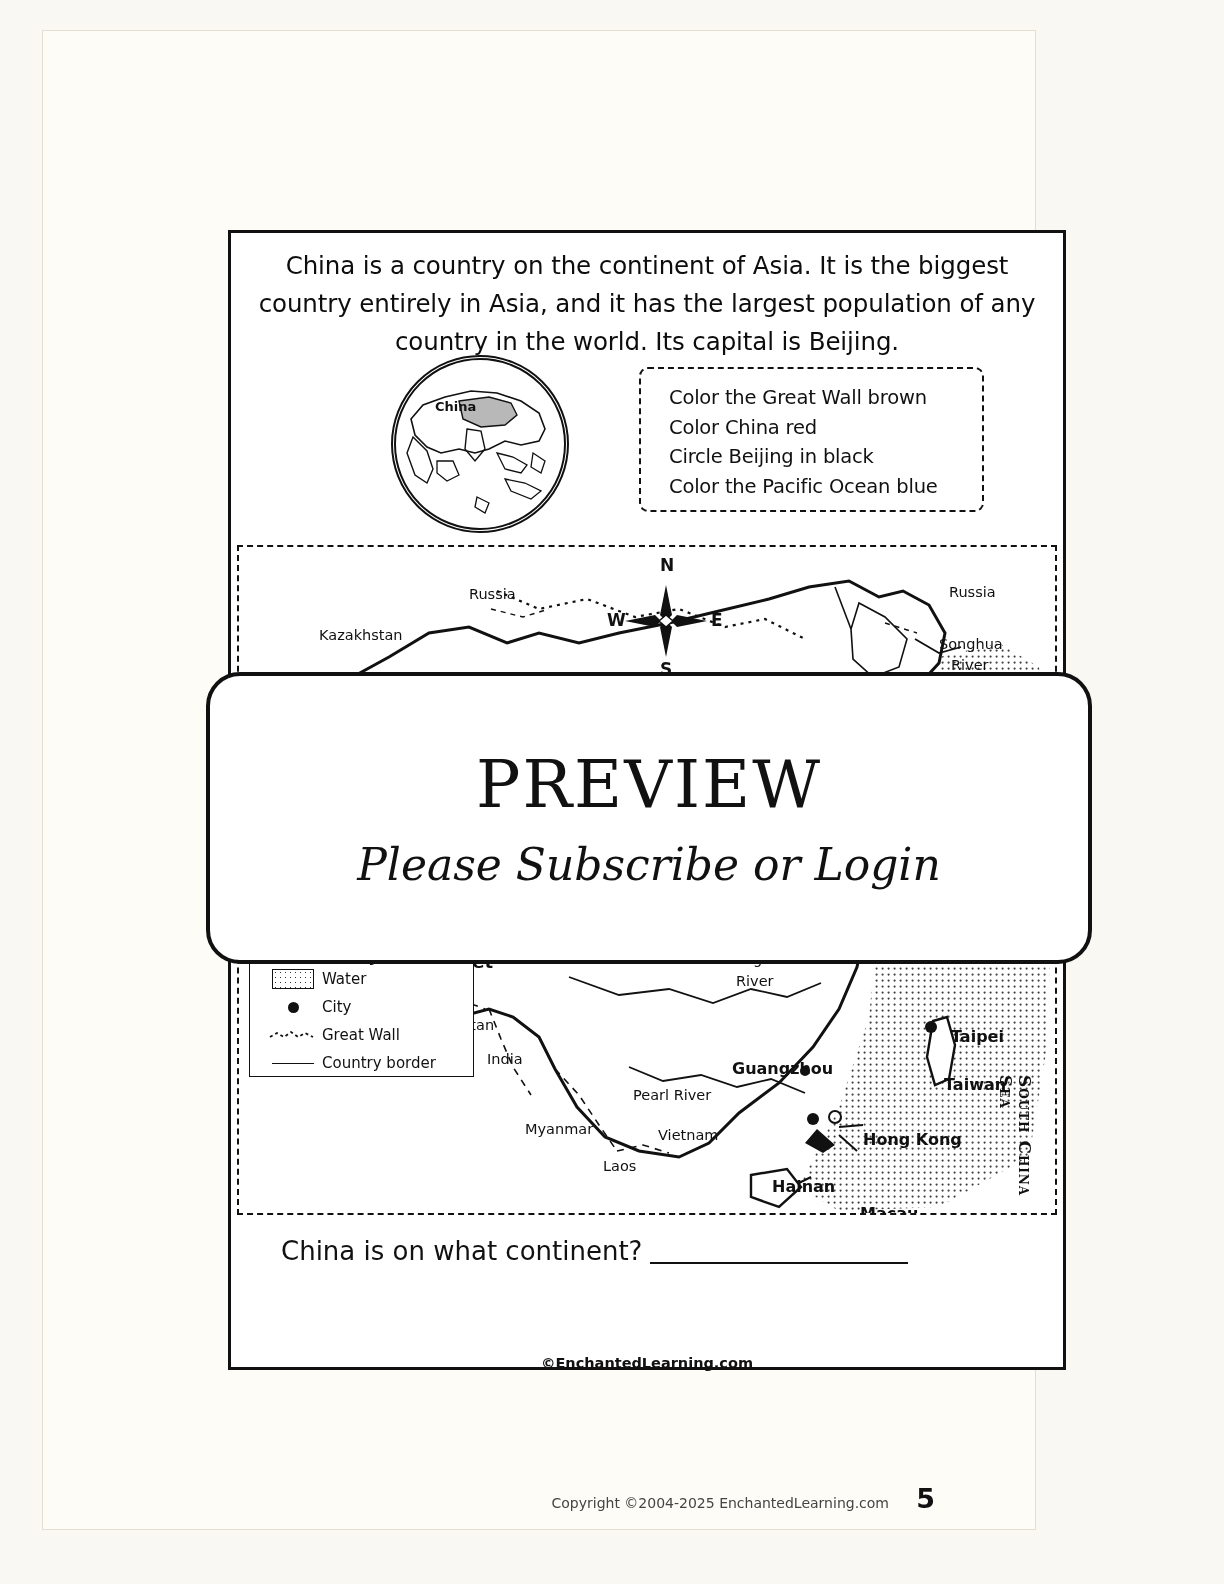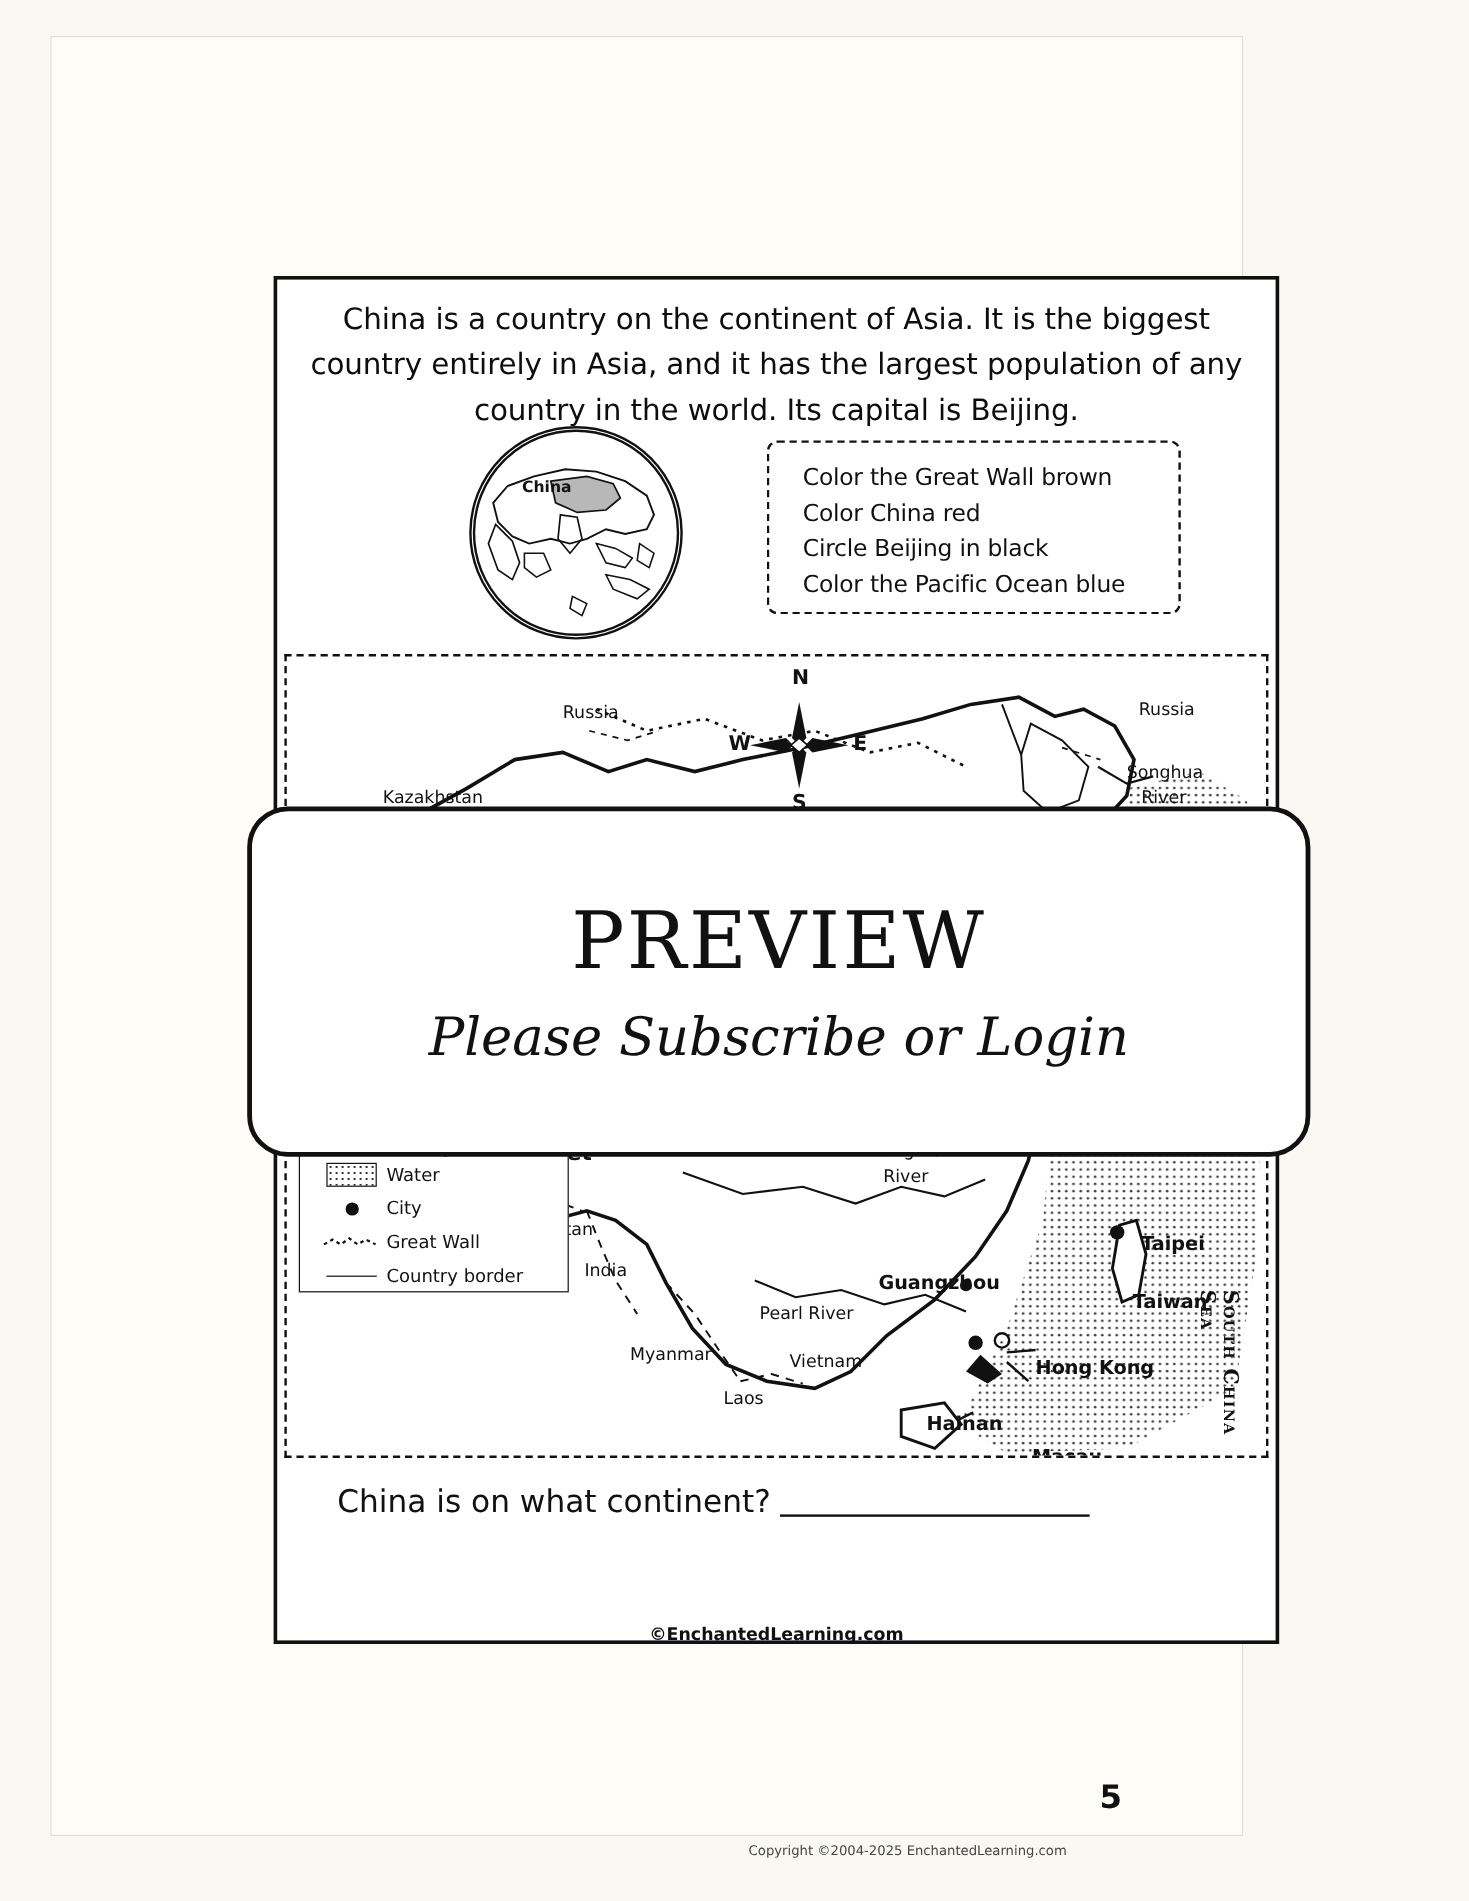--- a/index.html
+++ b/index.html
@@ -251,24 +251,23 @@
     font-size: 44px;
     color: #111;
   }
 
   
   .footer-copy {
     position: absolute;
     right: 146px;
     top: 1464px;
     font-family: "DejaVu Sans", sans-serif;
-    font-size: 11px;
+    font-size: 14px;
     color: #444;
     white-space: nowrap;
-    margin-top: 41px;
   }
   .footer-page {
     position: absolute;
     right: 100px;
     top: 1452px;
     font-family: "DejaVu Sans", sans-serif;
     font-size: 27px;
     font-weight: bold;
     color: #111;
   }
@@ -375,21 +374,21 @@
           <polygon points="96,50 66,44 60,50 66,56" fill="#111"></polygon>
           <polygon points="55,44 62,50 55,56 48,50" fill="#fff" stroke="#111" stroke-width="1.4"></polygon>
         </svg>
         <span class="c-letter" style="left:49px; top:-16px;">N</span>
         <span class="c-letter" style="left:49px; top:88px;">S</span>
         <span class="c-letter" style="left:100px; top:39px;">E</span>
         <span class="c-letter" style="left:-4px; top:39px;">W</span>
       </div>
 
       <span class="map-label lbl-sm" style="left:230px; top:39px;">Russia</span>
-      <span class="map-label lbl-sm" style="left:80px; top:110px;text-align:right;">Kazakhstan</span>
+      <span class="map-label lbl-sm" style="left:80px; top:80px;text-align:right;">Kazakhstan</span>
       <span class="map-label lbl-sm" style="left:710px; top:37px;">Russia</span>
       <span class="map-label lbl-sm" style="left:700px; top:89px;">Songhua</span>
       <span class="map-label lbl-sm" style="left:712px; top:110px;">River</span>
 
       <span class="map-label lbl-lg" style="left:202px; top:404px;">Tibet</span>
       <span class="map-label lbl-sm" style="left:122px; top:442px;">Nepal</span>
       <span class="map-label lbl-sm" style="left:203px; top:470px;">Bhutan</span>
       <span class="map-label lbl-sm" style="left:248px; top:504px;">India</span>
       <span class="map-label lbl-sm" style="left:286px; top:574px;">Myanmar</span>
       <span class="map-label lbl-sm" style="left:364px; top:611px;">Laos</span>

